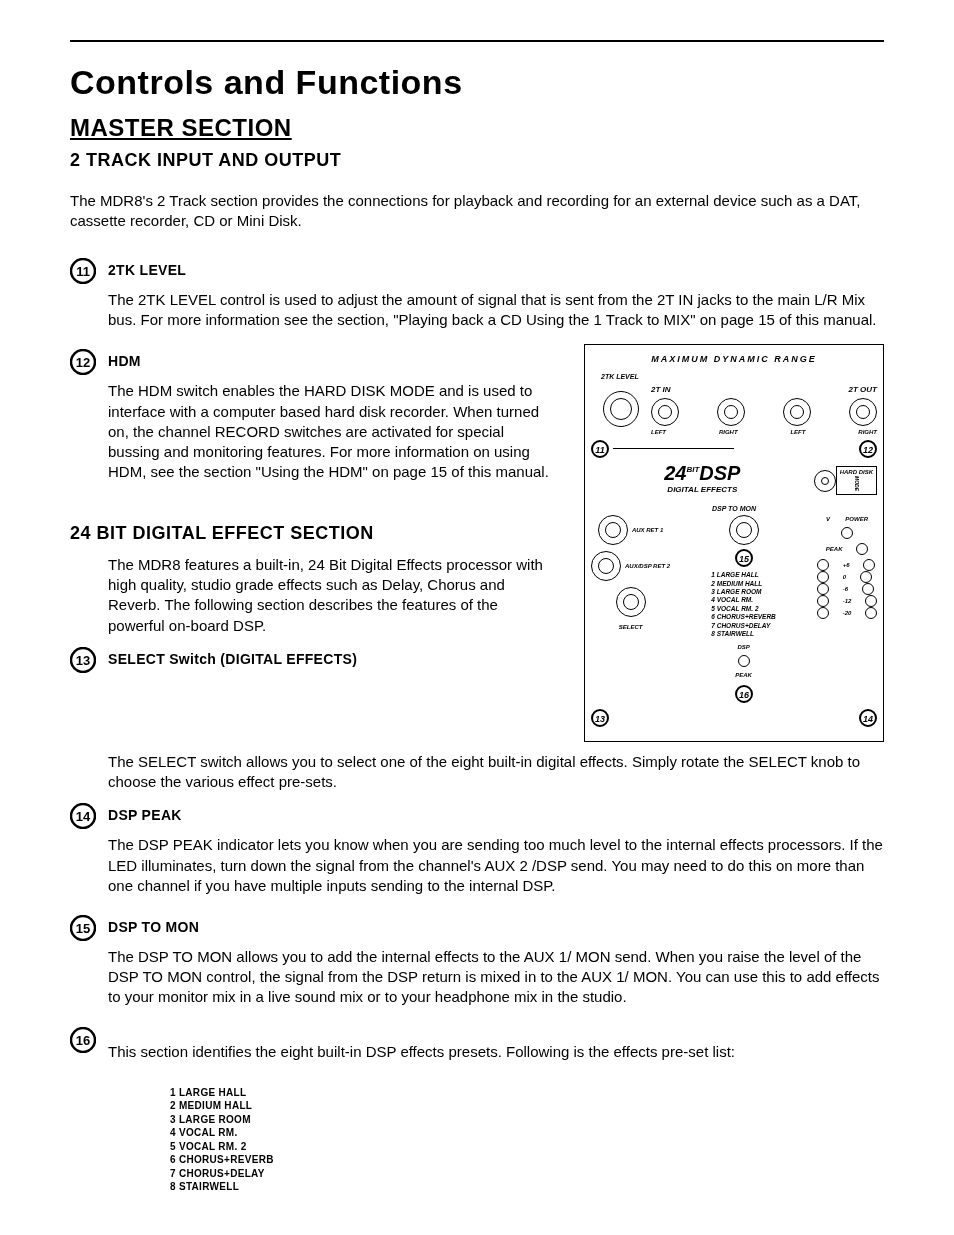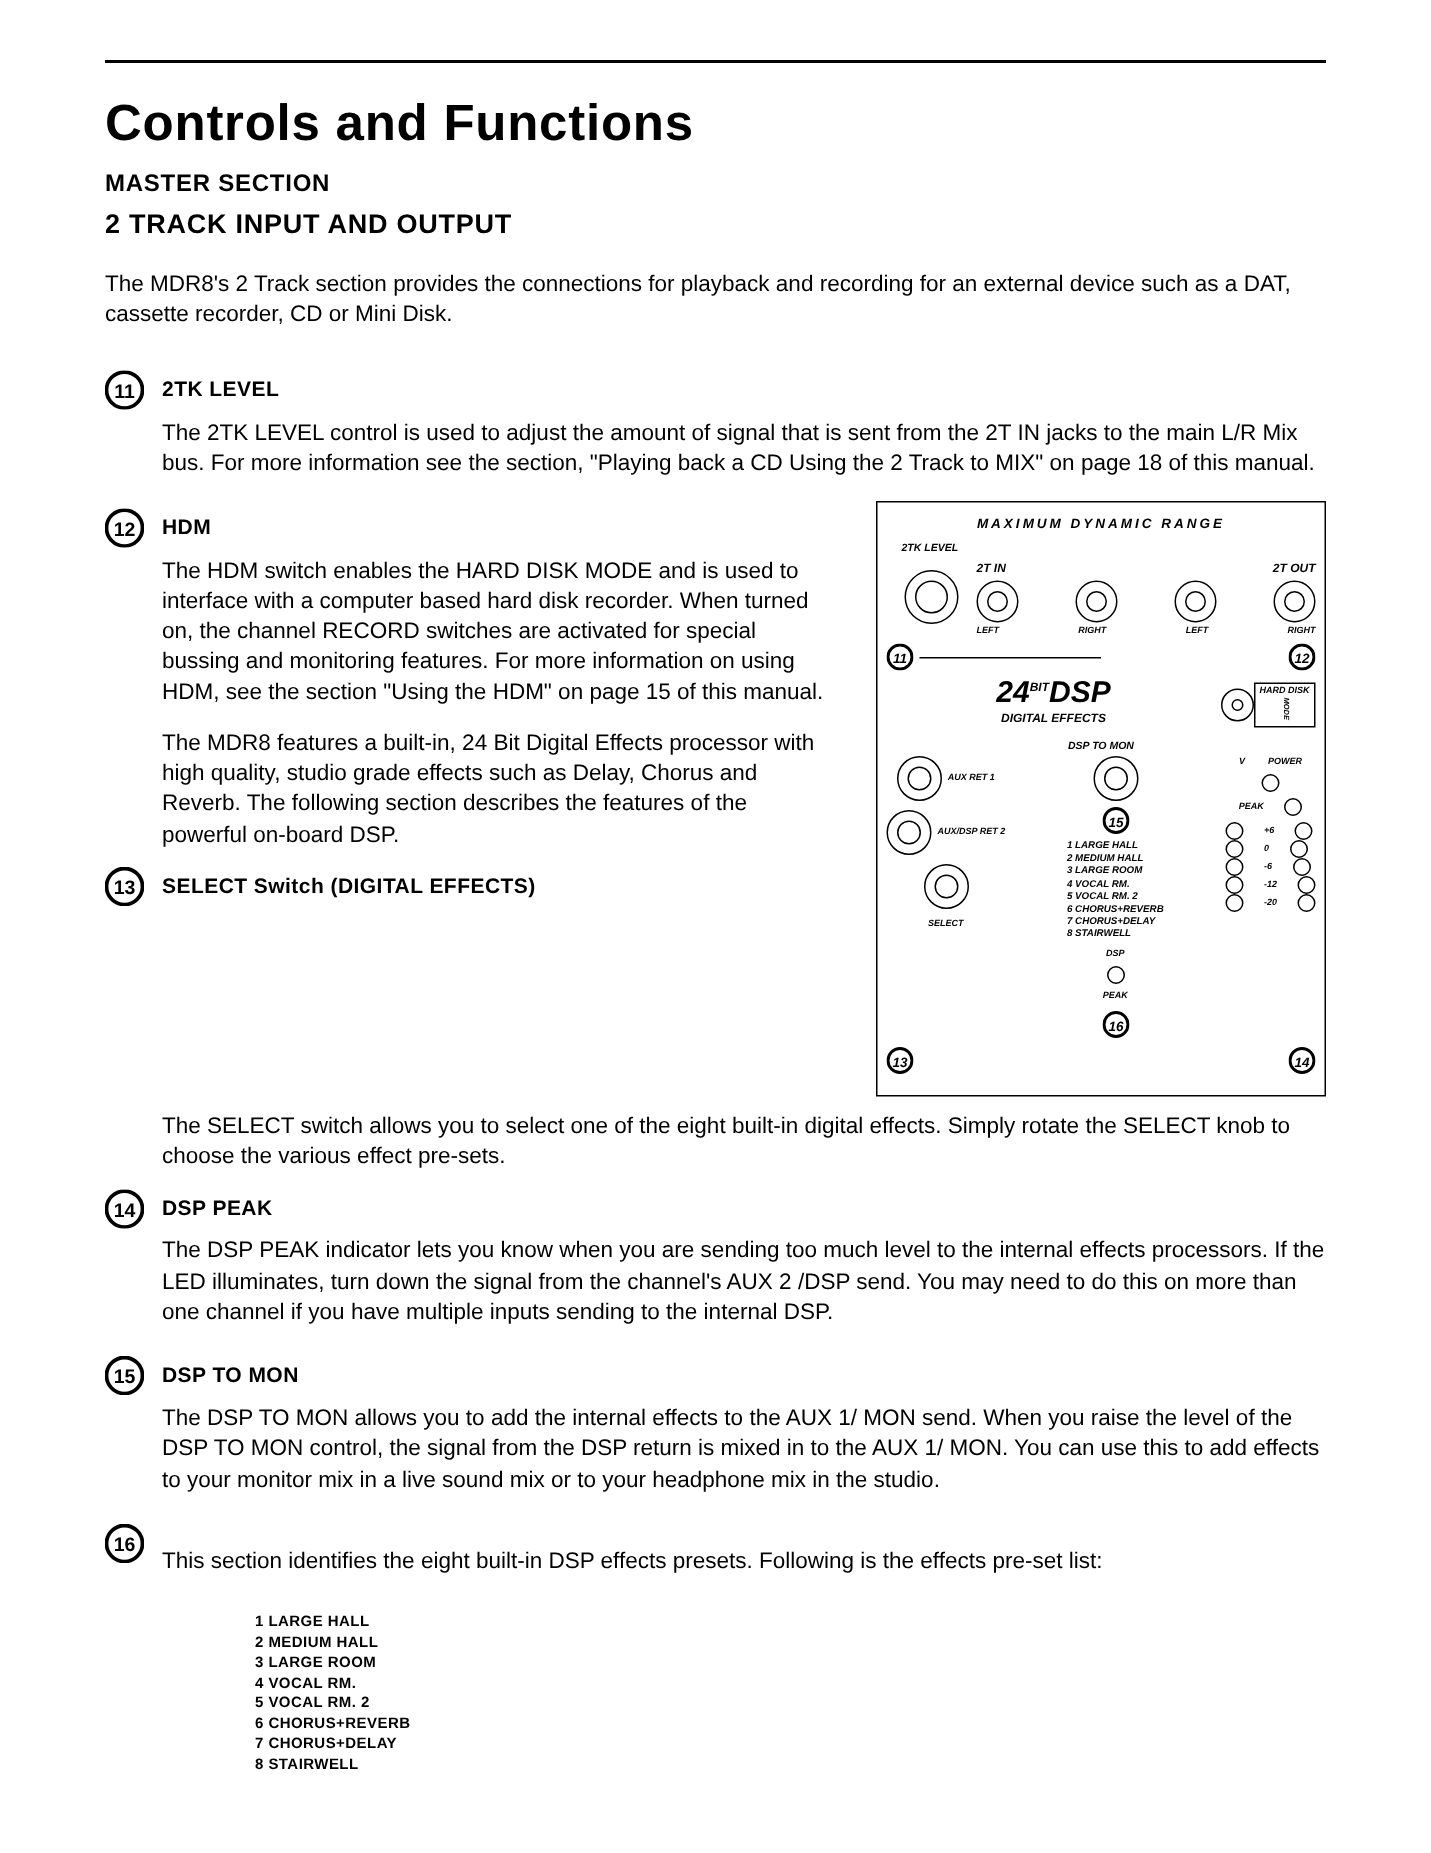--- a/index.html
+++ b/index.html
@@ -21,23 +21,24 @@
   h1 {
     font-family: Arial, Helvetica, sans-serif;
     font-weight: 900;
     font-size: 34px;
     margin: 0 0 6px 0;
     letter-spacing: 0.5px;
   }
   h2 {
     font-family: Arial, Helvetica, sans-serif;
     font-weight: 900;
-    font-size: 16px;
+    font-size: 24px;
     margin: 0 0 4px 0;
     letter-spacing: 0.5px;
+    text-decoration: underline;
   }
   h3 {
     font-family: Arial, Helvetica, sans-serif;
     font-weight: 900;
     font-size: 18px;
     margin: 0 0 14px 0;
     letter-spacing: 0.5px;
   }
   h4 {
     font-family: Arial, Helvetica, sans-serif;
@@ -142,40 +143,41 @@
 
 <div class="item">
   <span class="badge">
     <svg viewBox="0 0 26 26">
         <circle cx="13" cy="13" r="12" fill="none" stroke="#000" stroke-width="2.5"></circle>
         <text x="13" y="18" text-anchor="middle" font-family="Arial" font-weight="900" font-size="13">11</text>
       </svg>
   </span>
   <div class="item-body">
     <span class="sec-label">2TK LEVEL</span>
-    <p>The 2TK LEVEL control is used to adjust the amount of signal that is sent from the 2T IN jacks to the main L/R Mix bus.  For more information see the section, "Playing back a CD Using the 2 Track to MIX" on page 18 of this manual.</p>
+    <p>The 2TK LEVEL control is used to adjust the amount of signal that is sent from the 2T IN jacks to the main L/R Mix bus.  For more information see the section, "Playing back a CD Using the 1 Track to MIX" on page 15 of this manual.</p>
   </div>
 </div>
 
 <div class="two-col">
   <div class="left">
 
     <div class="item">
       <span class="badge">
         <svg viewBox="0 0 26 26">
             <circle cx="13" cy="13" r="12" fill="none" stroke="#000" stroke-width="2.5"></circle>
             <text x="13" y="18" text-anchor="middle" font-family="Arial" font-weight="900" font-size="13">12</text>
           </svg>
       </span>
       <div class="item-body">
         <span class="sec-label">HDM</span>
         <p>The HDM switch enables the HARD DISK MODE and is used to interface with a computer based hard disk recorder.  When turned on, the channel RECORD switches are activated for special bussing and monitoring features.  For more information on using HDM, see the section "Using the HDM" on page 15 of this manual.</p>
       </div>
     </div>
 
+    <h4>24 BIT DIGITAL EFFECT SECTION</h4>
     <p class="indent">The MDR8 features a built-in, 24 Bit Digital Effects processor with high quality, studio grade effects such as Delay, Chorus and Reverb.  The following section describes the features of the powerful on-board DSP.</p>
 
     <div class="item" style="margin-top:4px;">
       <span class="badge">
         <svg viewBox="0 0 26 26">
             <circle cx="13" cy="13" r="12" fill="none" stroke="#000" stroke-width="2.5"></circle>
             <text x="13" y="18" text-anchor="middle" font-family="Arial" font-weight="900" font-size="13">13</text>
           </svg>
       </span>
       <div class="item-body">

